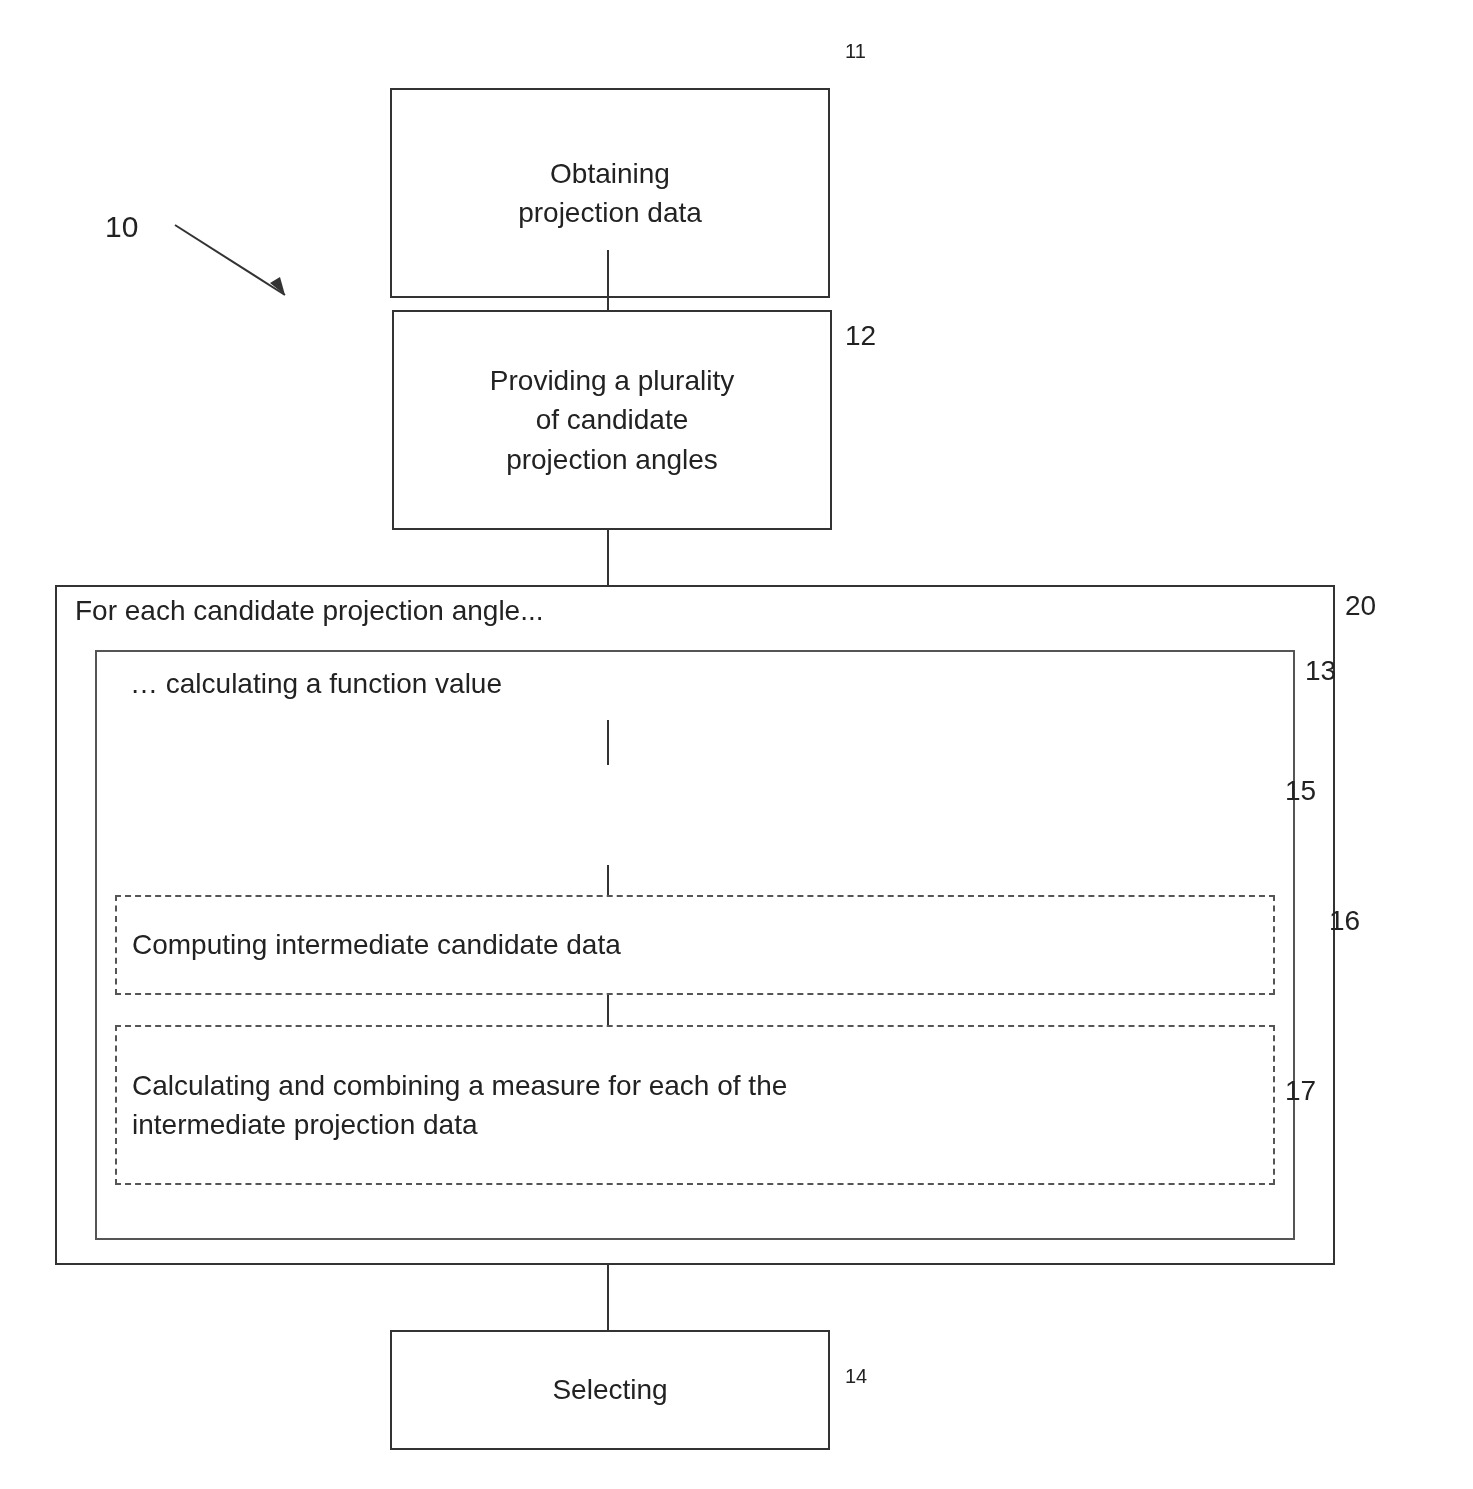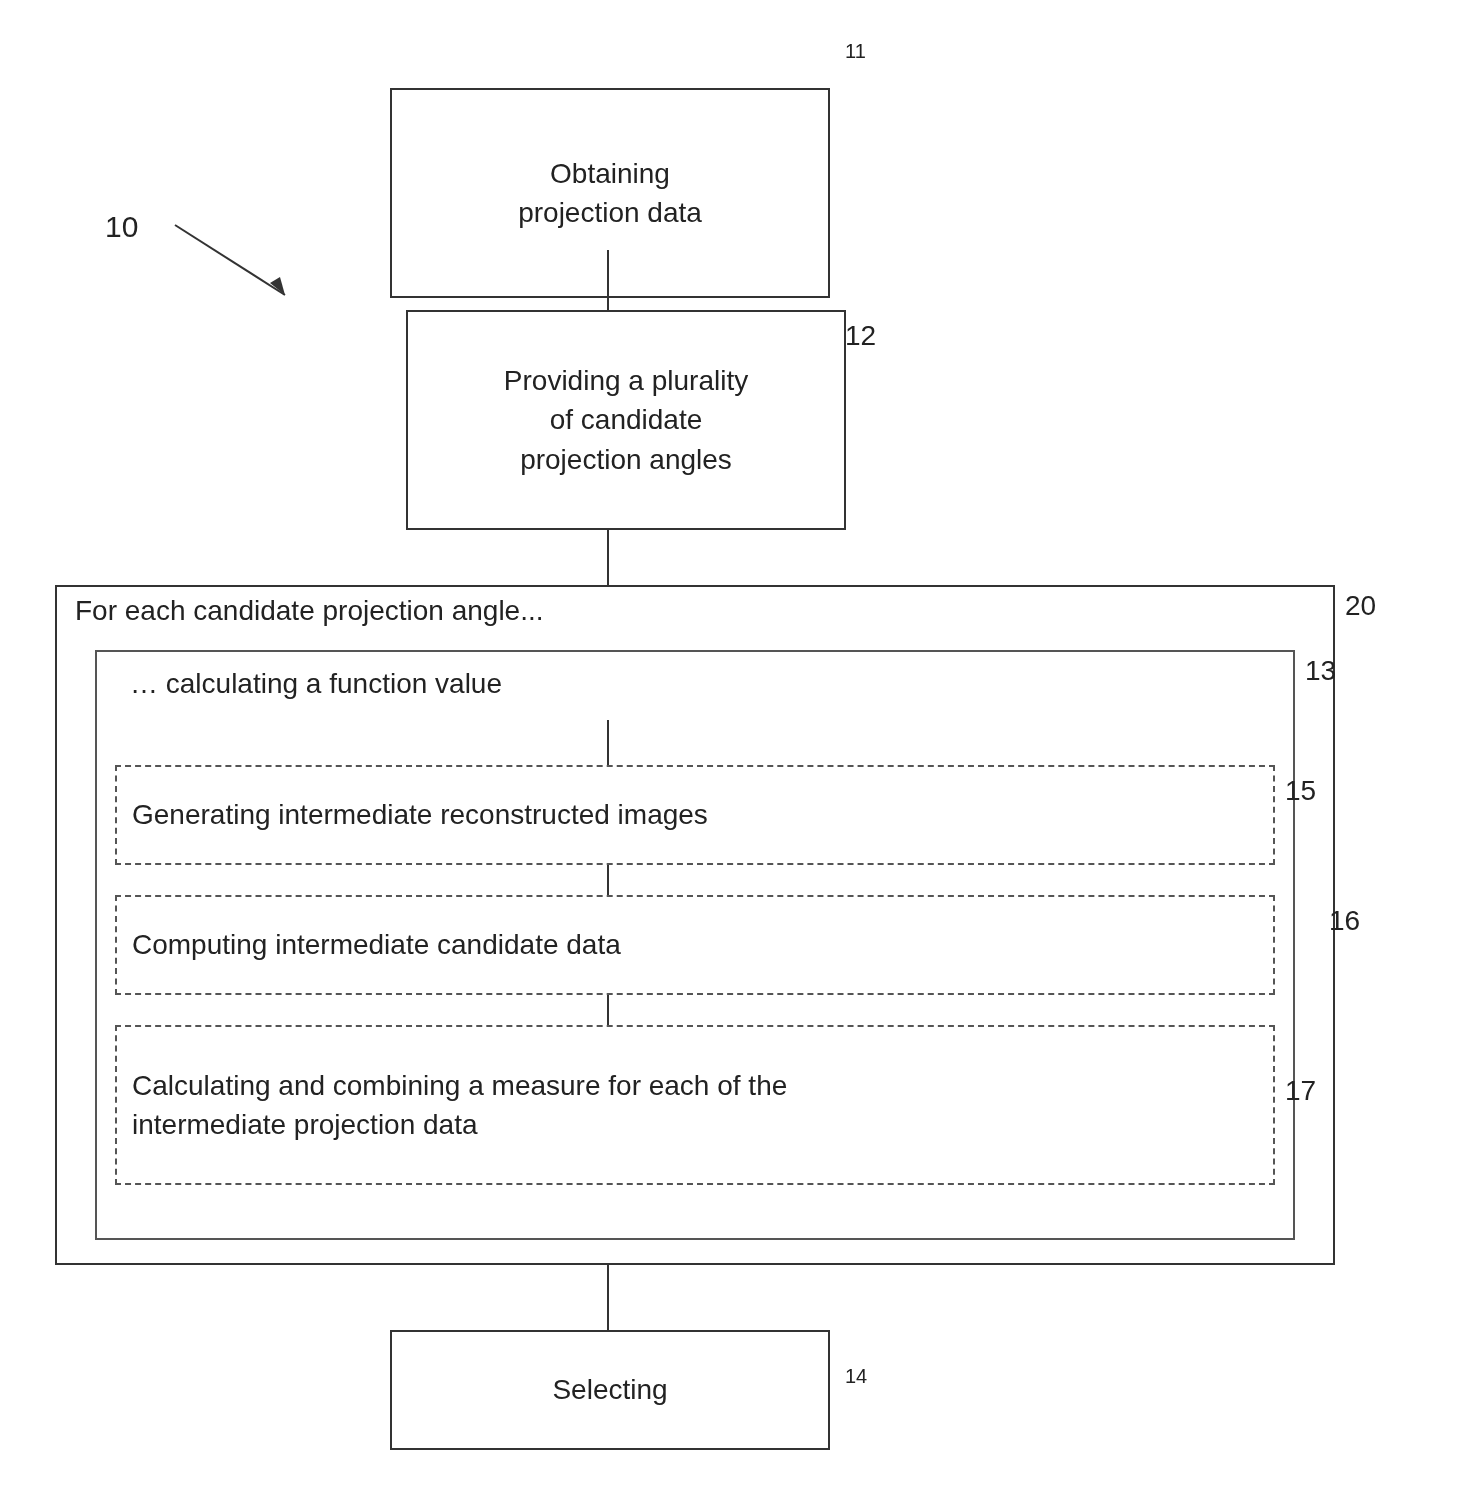--- a/index.html
+++ b/index.html
@@ -65,21 +65,21 @@
       left: 607px;
       width: 2px;
       height: 60px;
       background: #333;
     }
 
     
     .box-12 {
       position: absolute;
       top: 310px;
-      left: 406px;
+      left: 392px;
       width: 440px;
       height: 220px;
       border: 2px solid #333;
       background: #fff;
       display: flex;
       align-items: center;
       justify-content: center;
       text-align: center;
       padding: 15px;
     }
@@ -324,23 +324,20 @@
   <div class="label-20">20</div>
 
   <div class="box-13"></div>
 
   <div class="box-13-top-text">… calculating a function value</div>
 
   <div class="label-13">13</div>
 
   <div class="connector-13-inner"></div>
 
-  <div class="box-15">
-    <span class="box-text">Generating intermediate reconstructed images</span>
-  </div>
 
   <div class="label-15">15</div>
 
   <div class="connector-15-16"></div>
 
   <div class="box-16">
     <span class="box-text">Computing intermediate candidate data</span>
   </div>
 
   <div class="label-16">16</div>

